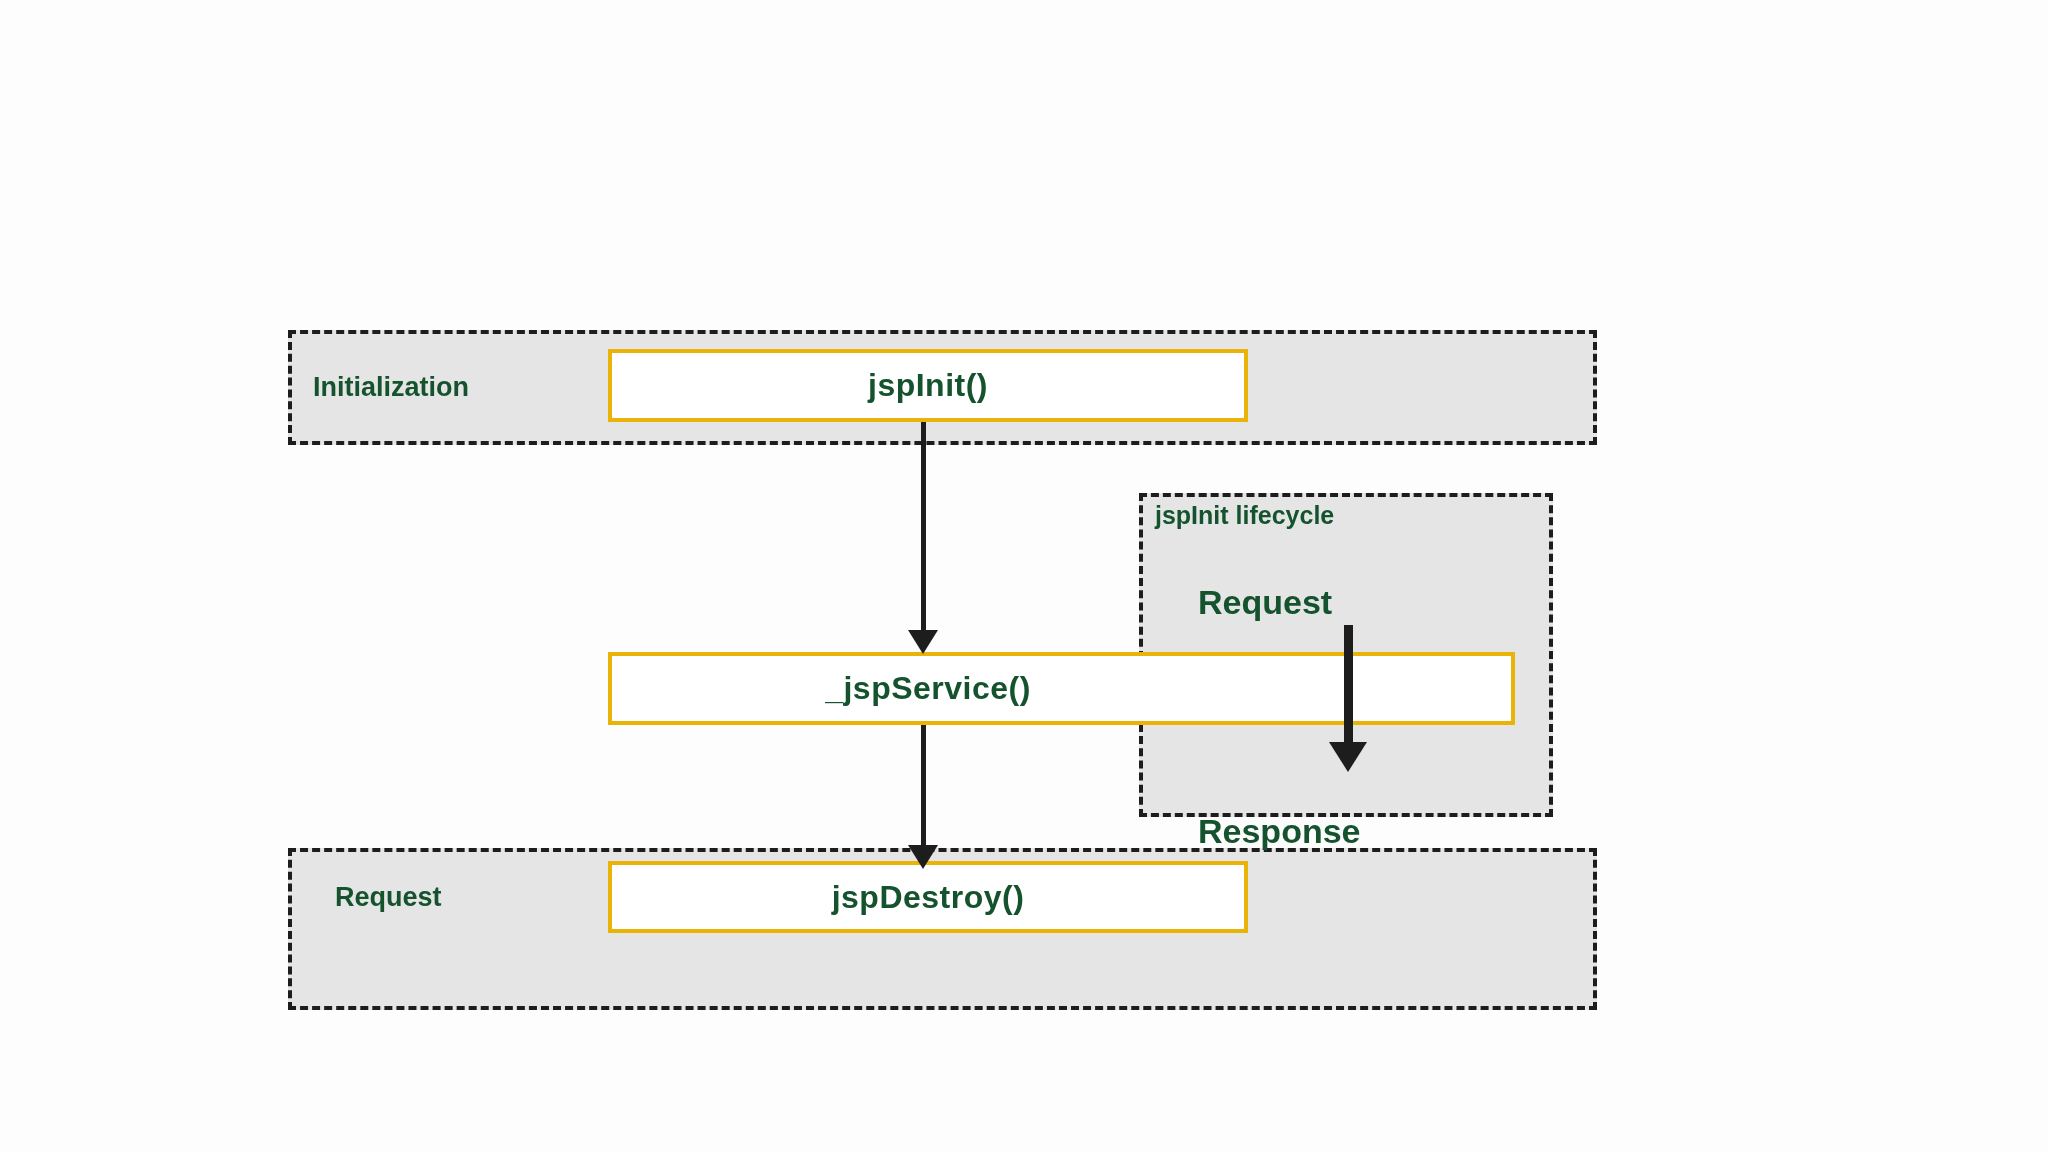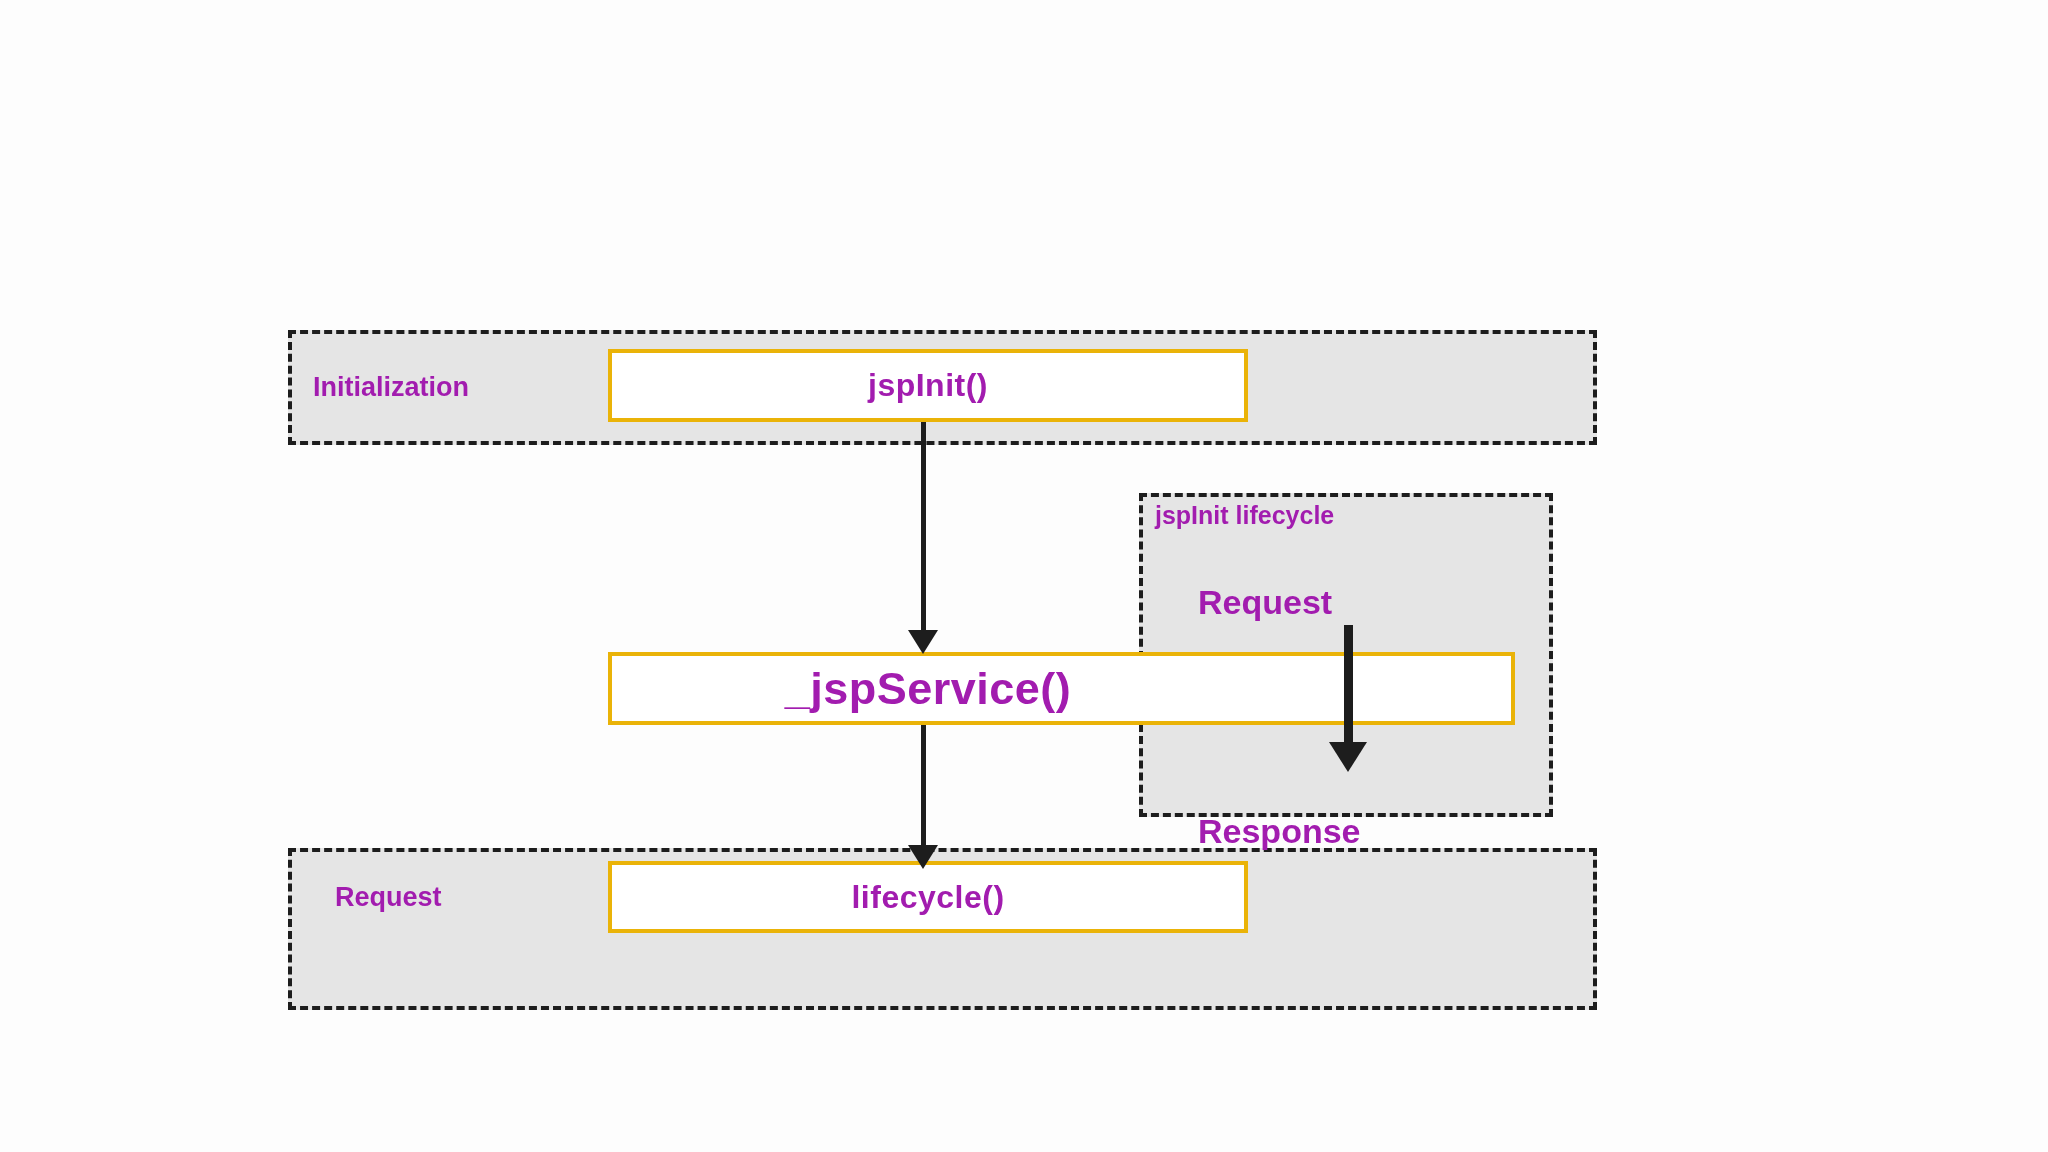--- a/index.html
+++ b/index.html
@@ -6,21 +6,21 @@
     margin: 0;
     padding: 0;
     background: #ffffff;
   }
   .canvas {
     position: relative;
     width: 2048px;
     height: 1152px;
     background: #fdfdfd;
     font-family: "Liberation Sans", sans-serif;
-    color: #a21caf;
+    color: #14532d;
     overflow: hidden;
   }
   
   .section {
     position: absolute;
     background: #e5e5e5;
     border: 4px dashed #1d1d1d;
     box-sizing: border-box;
     z-index: 1;
   }
@@ -49,21 +49,21 @@
     letter-spacing: 0.5px;
     white-space: nowrap;
   }
   
   .service-text-span {
     position: absolute;
     left: 608px; top: 652px; width: 640px; height: 73px;
     display: flex; align-items: center; justify-content: center;
     z-index: 3;
     font-weight: bold;
-    font-size: 45px;
+    font-size: 32px;
     letter-spacing: 0.5px;
     white-space: nowrap;
   }
 
   
   .phase-label {
     position: absolute;
     display: flex;
     align-items: center;
     font-weight: bold;
@@ -138,21 +138,21 @@
   <div class="phase-label lbl-shutdown">Request</div>
 
   <div class="method-box box-jspinit">
     <span class="method-text">jspInit()</span>
   </div>
 
   <div class="method-box box-jspservice"></div>
   <div class="service-text-span">_jspService()</div>
 
   <div class="method-box box-jspdestroy">
-    <span class="method-text">lifecycle()</span>
+    <span class="method-text">jspDestroy()</span>
   </div>
 
   <div class="req-title">jspInit lifecycle</div>
   <div class="req-word">Request</div>
   <div class="resp-word">Response</div>
 
   <div class="arrow-line a1-line"></div>
   <div class="arrow-head a1-head"></div>
 
   <div class="arrow-line a2-line"></div>

